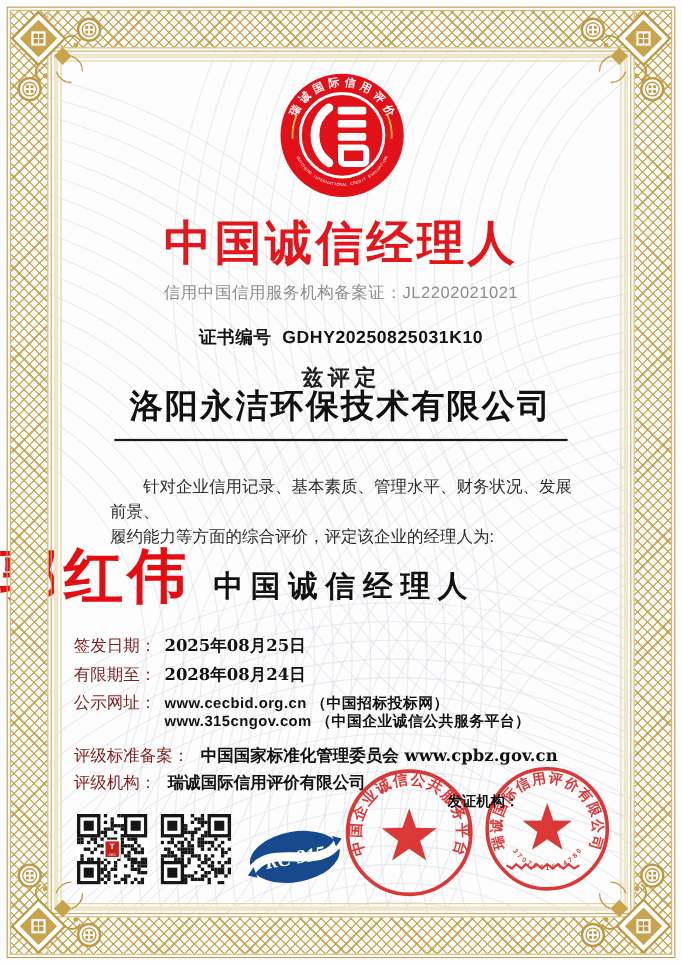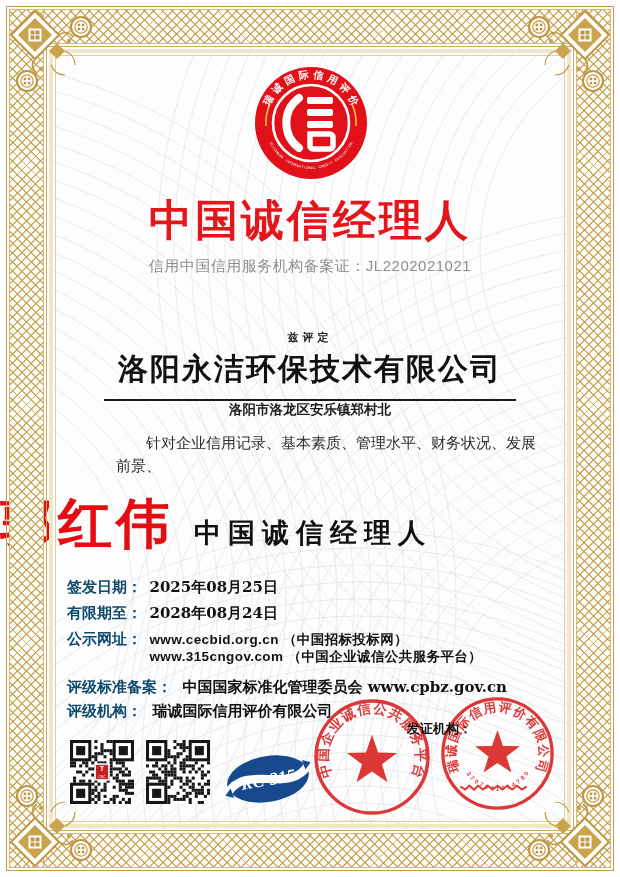--- a/index.html
+++ b/index.html
@@ -34,39 +34,39 @@
   .abs{position:absolute;}
   .ctr{left:0;right:0;text-align:center;}
 
   .logo-svg{left:252px;top:64px;width:118px;height:118px;}
 
   .title{top:192px;font-size:43px;font-weight:900;color:#e5161b;letter-spacing:3px;
          font-family:"Liberation Sans","DejaVu Sans",sans-serif;}
   .subtitle{top:257px;font-size:15px;color:#8e8e8e;letter-spacing:.5px;}
 
   .certno{top:297px;font-size:16px;font-weight:bold;color:#141414;letter-spacing:.5px;}
-  .hereby{top:330px;font-size:11px;font-weight:bold;color:#222;
+  .hereby{top:330px;font-size:20px;font-weight:bold;color:#222;
           font-family:Liberation Sans, sans-serif;letter-spacing:4px;}
   .company-wrap{top:349px;text-decoration:underline;}
   .company{display:inline-block;font-size:30px;font-weight:900;color:#111;letter-spacing:2px;
            font-family:"DejaVu Serif","Liberation Serif",serif;
            border-bottom:2px solid #1a1a1a;padding:0 14px 9px 14px;}
   .address{top:401px;font-size:13.5px;font-weight:bold;color:#1c1c1c;}
 
-  .para{left:100px;top:431px;width:428px;font-size:15px;color:#2d2d2d;line-height:23px;margin-left:16px;}
+  .para{left:100px;top:431px;width:428px;font-size:15px;color:#2d2d2d;line-height:23px;}
   .para .l1{text-indent:2em;}
 
   .name-row{top:488px;left:0;right:0;display:flex;align-items:baseline;}
   .m-name{font-size:54px;font-weight:900;color:#e60d12;letter-spacing:4px;}
   .m-title{font-size:27px;font-weight:900;color:#111;letter-spacing:7px;margin-left:20px;
            font-family:"DejaVu Serif","Liberation Serif",serif;}
 
   .fields{left:67px;top:577px;width:480px;}
   .frow{position:absolute;left:0;white-space:nowrap;}
-  .flabel{display:inline-block;min-width:78px;font-size:15px;font-weight:bold;color:#0c4a6e;
+  .flabel{display:inline-block;min-width:78px;font-size:15px;font-weight:normal;color:#7f1d1d;
           font-family:"DejaVu Serif","Liberation Serif",serif;}
   .flabel.wide{min-width:0;margin-right:6px;}
   .fvalue{font-size:15px;font-weight:bold;color:#111;
           font-family:"DejaVu Serif","Liberation Serif",serif;}
   .fvalue.web{font-family:"Liberation Sans","DejaVu Sans",sans-serif;font-size:13.5px;font-weight:600;letter-spacing:.4px;}
 
   .qr{width:64px;height:64px;background:#fff;}
   .qr1{left:70px;top:740px;}
   .qr2{left:146px;top:740px;}
   .rc-logo{left:222px;top:746px;width:92px;height:66px;}
@@ -280,30 +280,34 @@
           <text transform="translate(95.9,86.5) rotate(-53.3)" font-size="3.6" fill="#fff" text-anchor="middle">T</text>
           <text transform="translate(97.4,84.4) rotate(-56.5)" font-size="3.6" fill="#fff" text-anchor="middle">I</text>
           <text transform="translate(98.7,82.2) rotate(-59.8)" font-size="3.6" fill="#fff" text-anchor="middle">O</text>
           <text transform="translate(100.0,79.9) rotate(-63.0)" font-size="3.6" fill="#fff" text-anchor="middle">N</text>
         </g>
     </svg>
 
     <div class="abs ctr title">中国诚信经理人</div>
     <div class="abs ctr subtitle">信用中国信用服务机构备案证：JL2202021021</div>
 
+    <div class="abs ctr certno">
+      <span>证书编号</span>&nbsp;
+      <span>GDHY20250825031K10</span>
+    </div>
 
     <div class="abs ctr hereby">兹评定</div>
 
     <div class="abs ctr company-wrap">
       <span class="company">洛阳永洁环保技术有限公司</span>
     </div>
-    <div class="abs ctr address">洛阳市洛龙区安乐镇郑村北</div>
 
     <div class="abs para">
       <div class="l1">针对企业信用记录、基本素质、管理水平、财务状况、发展前景、</div>
+      <div class="l2">履约能力等方面的综合评价，评定该企业的经理人为:</div>
     </div>
 
     <div class="abs name-row">
       <span class="m-name">郭红伟</span>
       <span class="m-title">中国诚信经理人</span>
     </div>
 
     <div class="abs fields">
       <div class="frow" style="top:1px">
         <span class="flabel">签发日期：</span>

